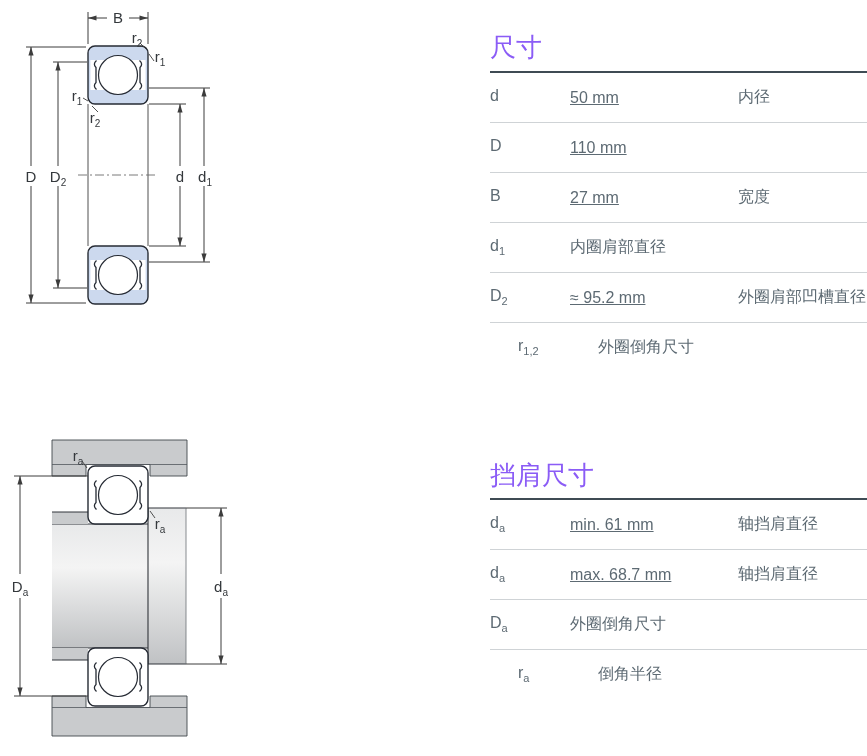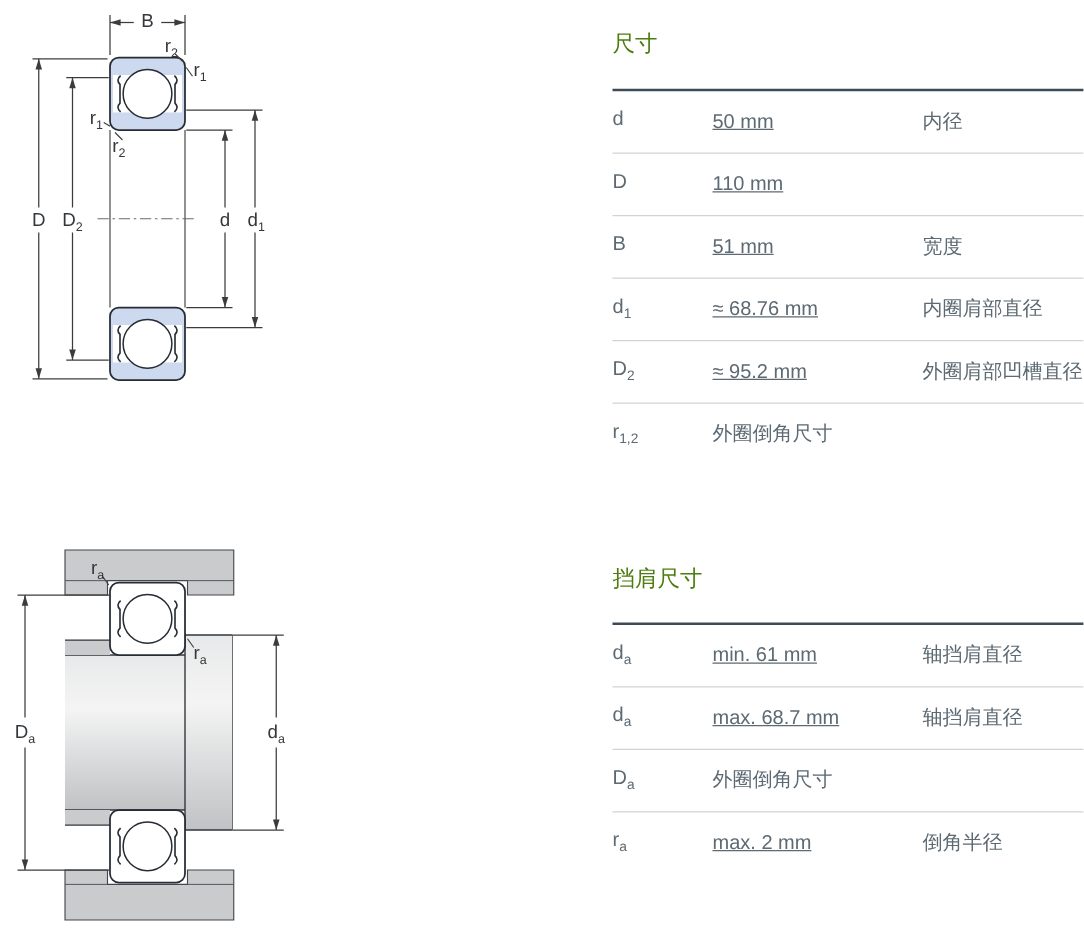--- a/index.html
+++ b/index.html
@@ -6,25 +6,25 @@
   body{font-family:"Liberation Sans","DejaVu Sans",sans-serif;}
   #stage{position:relative;width:867px;height:756px;background:#fff;overflow:hidden;}
   
   #drawing{position:absolute;left:0;top:0;}
   .dim-label{position:absolute;transform:translate(-50%,-50%);font-size:15px;color:#34383c;
              line-height:1;white-space:nowrap;}
   .dim-label.onln{background:#fff;padding:0 2px;}
   .dim-label sub{font-size:10px;line-height:0;}
   
   .right-col{position:absolute;left:490px;top:0;width:377px;}
-  .sec-heading{position:absolute;left:0;font-size:18px;color:#4d7c0f;font-weight:400;}
+  .sec-heading{position:absolute;left:0;font-size:26px;color:#8b5cf6;font-weight:400;}
   .dim-table{position:absolute;left:0;width:377px;border-top:2px solid #3f4b54;}
   .trow{display:flex;align-items:center;height:49px;border-bottom:1px solid #cfd3d6;
         font-size:16px;color:#5d6a73;}
-  .trow:last-child{border-bottom:none;}
+  .trow:last-child{border-bottom:none;margin-left:28px;}
   .c-sym{width:80px;flex:0 0 80px;}
   .c-sym sub{font-size:11px;}
   .c-val{width:168px;flex:0 0 168px;text-decoration:underline;}
   .c-desc{flex:1;}
 </style>
 </head>
 <body>
 
 <div id="stage">
 
@@ -185,26 +185,25 @@
         <span class="c-sym"><span>d</span><sub></sub></span>
         <span class="c-val">50 mm</span>
         <span class="c-desc">内径</span>
       </div>
       <div class="trow">
         <span class="c-sym"><span>D</span><sub></sub></span>
         <span class="c-val">110 mm</span>
       </div>
       <div class="trow">
         <span class="c-sym"><span>B</span><sub></sub></span>
-        <span class="c-val">51 mm</span>
+        <span class="c-val">27 mm</span>
         <span class="c-desc">宽度</span>
       </div>
       <div class="trow">
         <span class="c-sym"><span>d</span><sub>1</sub></span>
-        <span class="c-val">≈ 68.76 mm</span>
         <span class="c-desc">内圈肩部直径</span>
       </div>
       <div class="trow">
         <span class="c-sym"><span>D</span><sub>2</sub></span>
         <span class="c-val">≈ 95.2 mm</span>
         <span class="c-desc">外圈肩部凹槽直径</span>
       </div>
       <div class="trow">
         <span class="c-sym"><span>r</span><sub>1,2</sub></span>
         <span class="c-desc">外圈倒角尺寸</span>
@@ -223,19 +222,18 @@
         <span class="c-sym"><span>d</span><sub>a</sub></span>
         <span class="c-val">max. 68.7 mm</span>
         <span class="c-desc">轴挡肩直径</span>
       </div>
       <div class="trow">
         <span class="c-sym"><span>D</span><sub>a</sub></span>
         <span class="c-desc">外圈倒角尺寸</span>
       </div>
       <div class="trow">
         <span class="c-sym"><span>r</span><sub>a</sub></span>
-        <span class="c-val">max. 2 mm</span>
         <span class="c-desc">倒角半径</span>
       </div>
     </div>
 
   </div>
 </div>
 
 </body></html>

